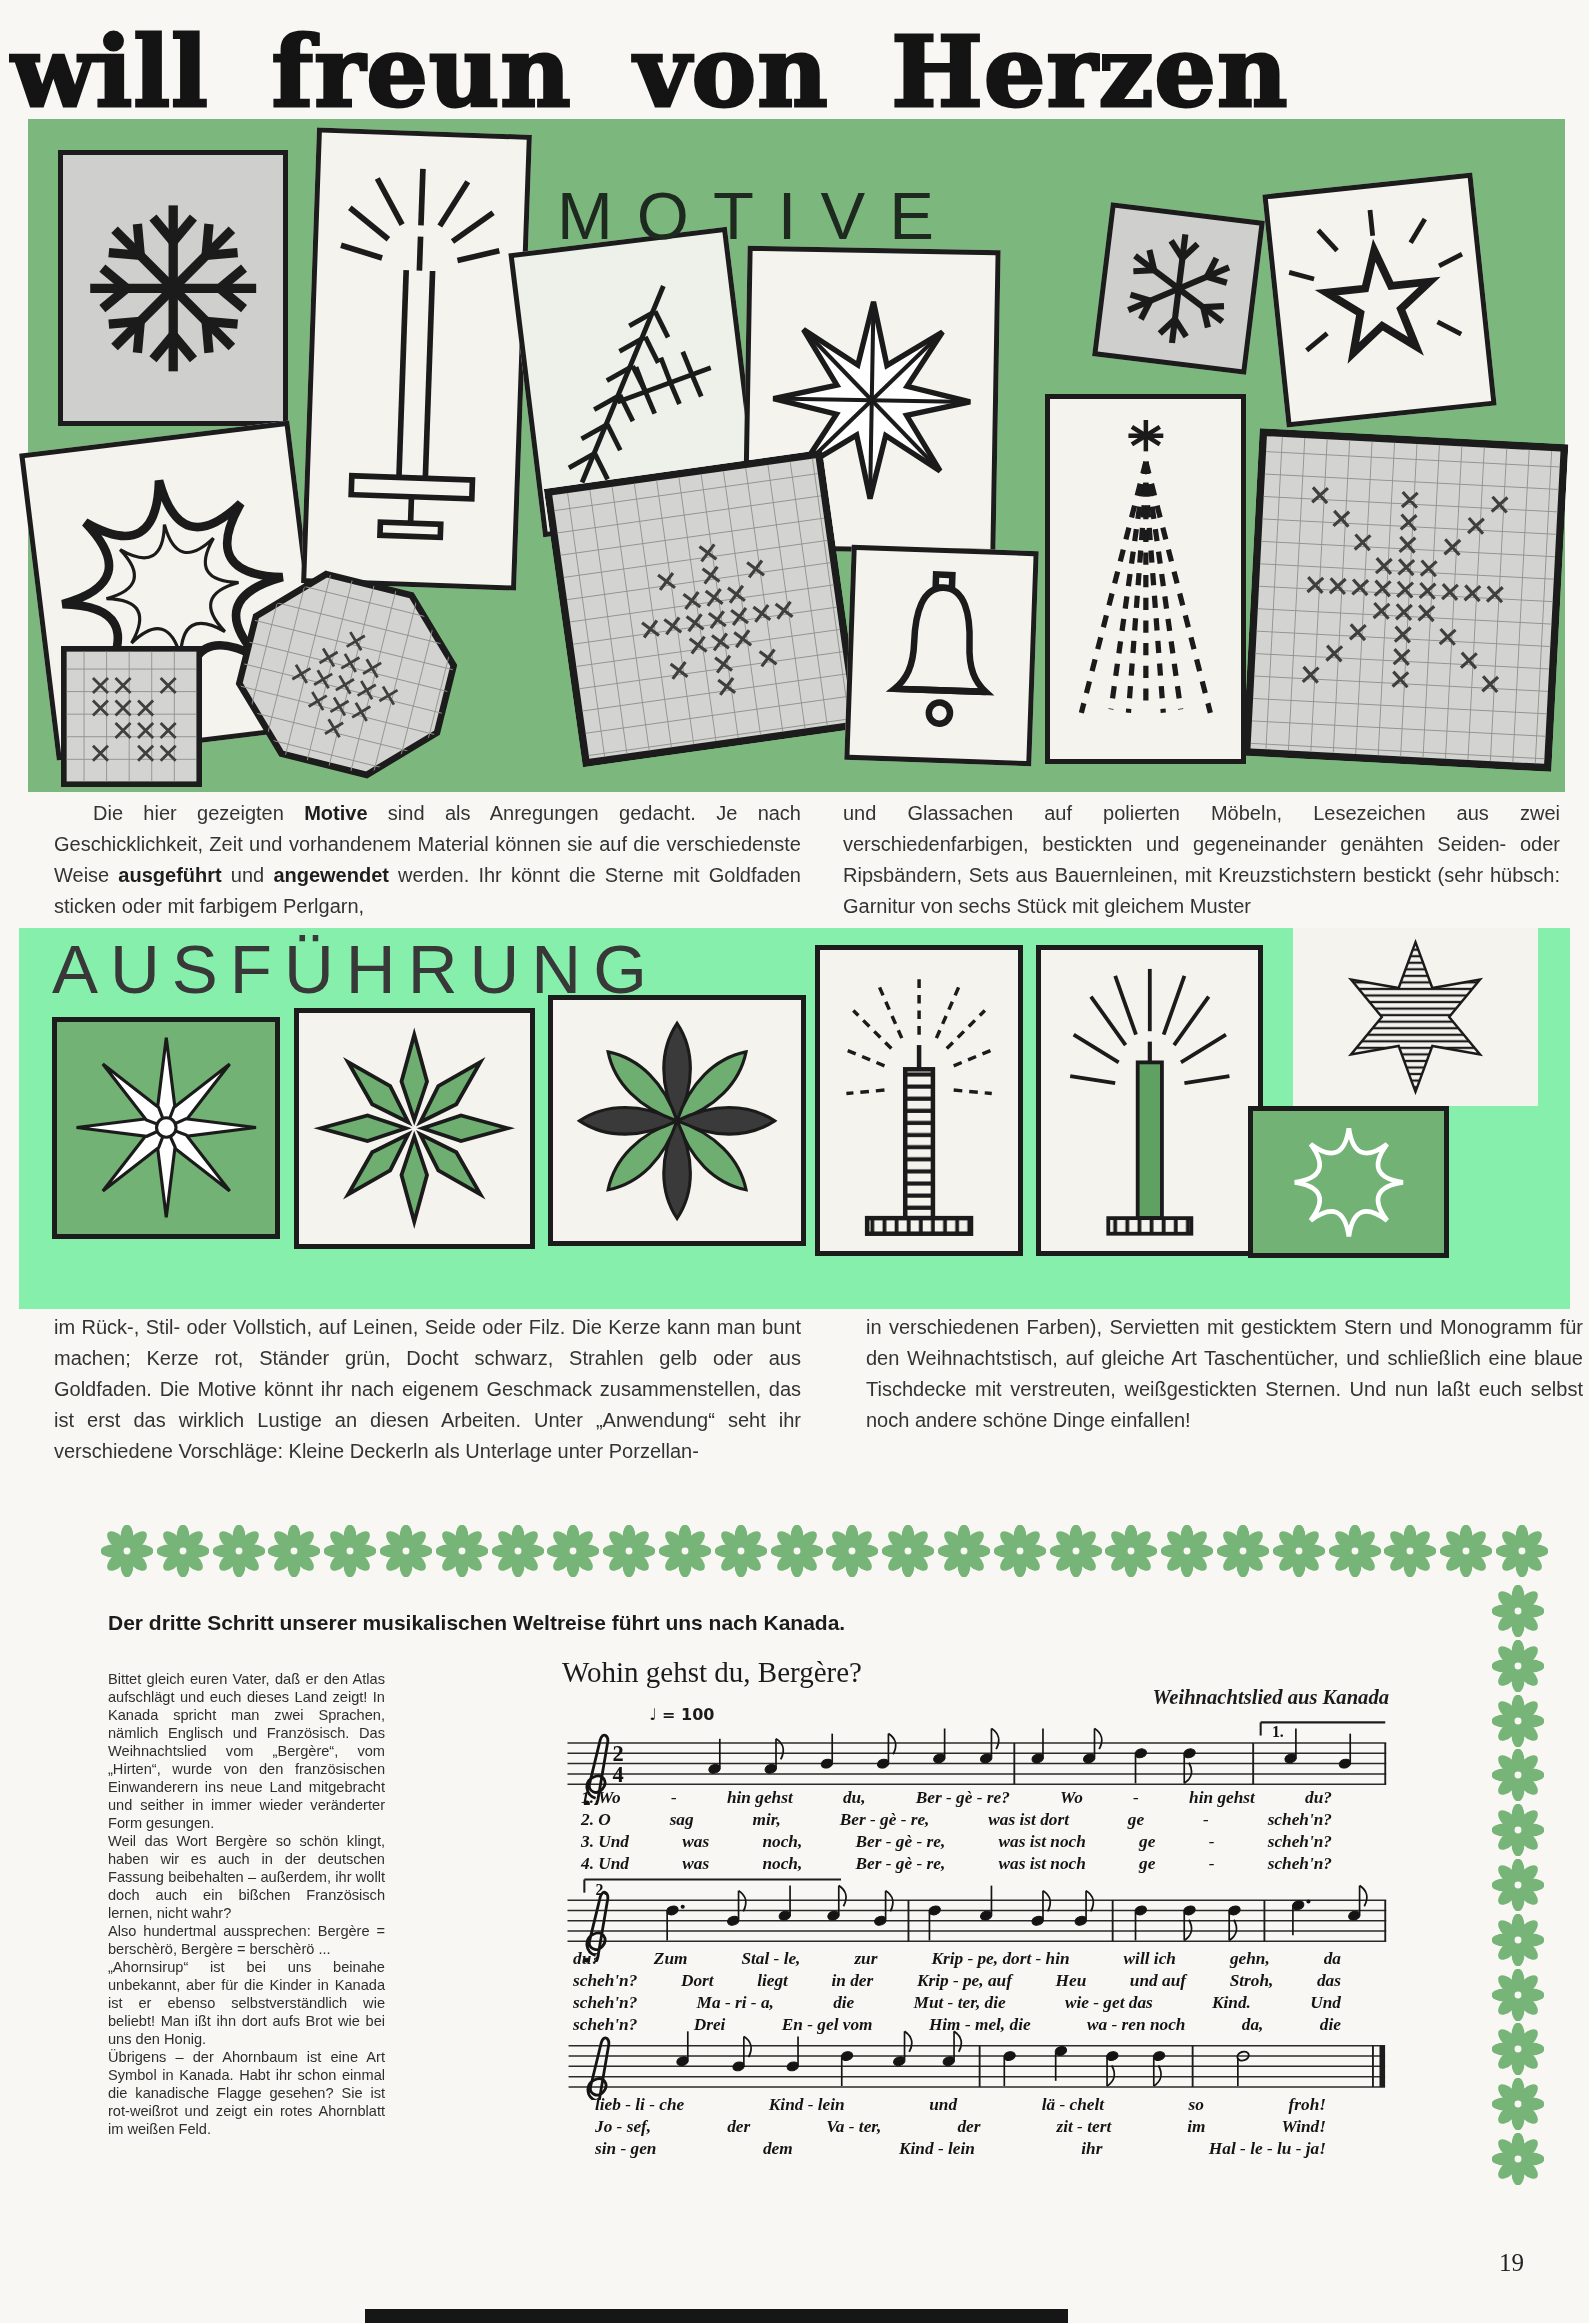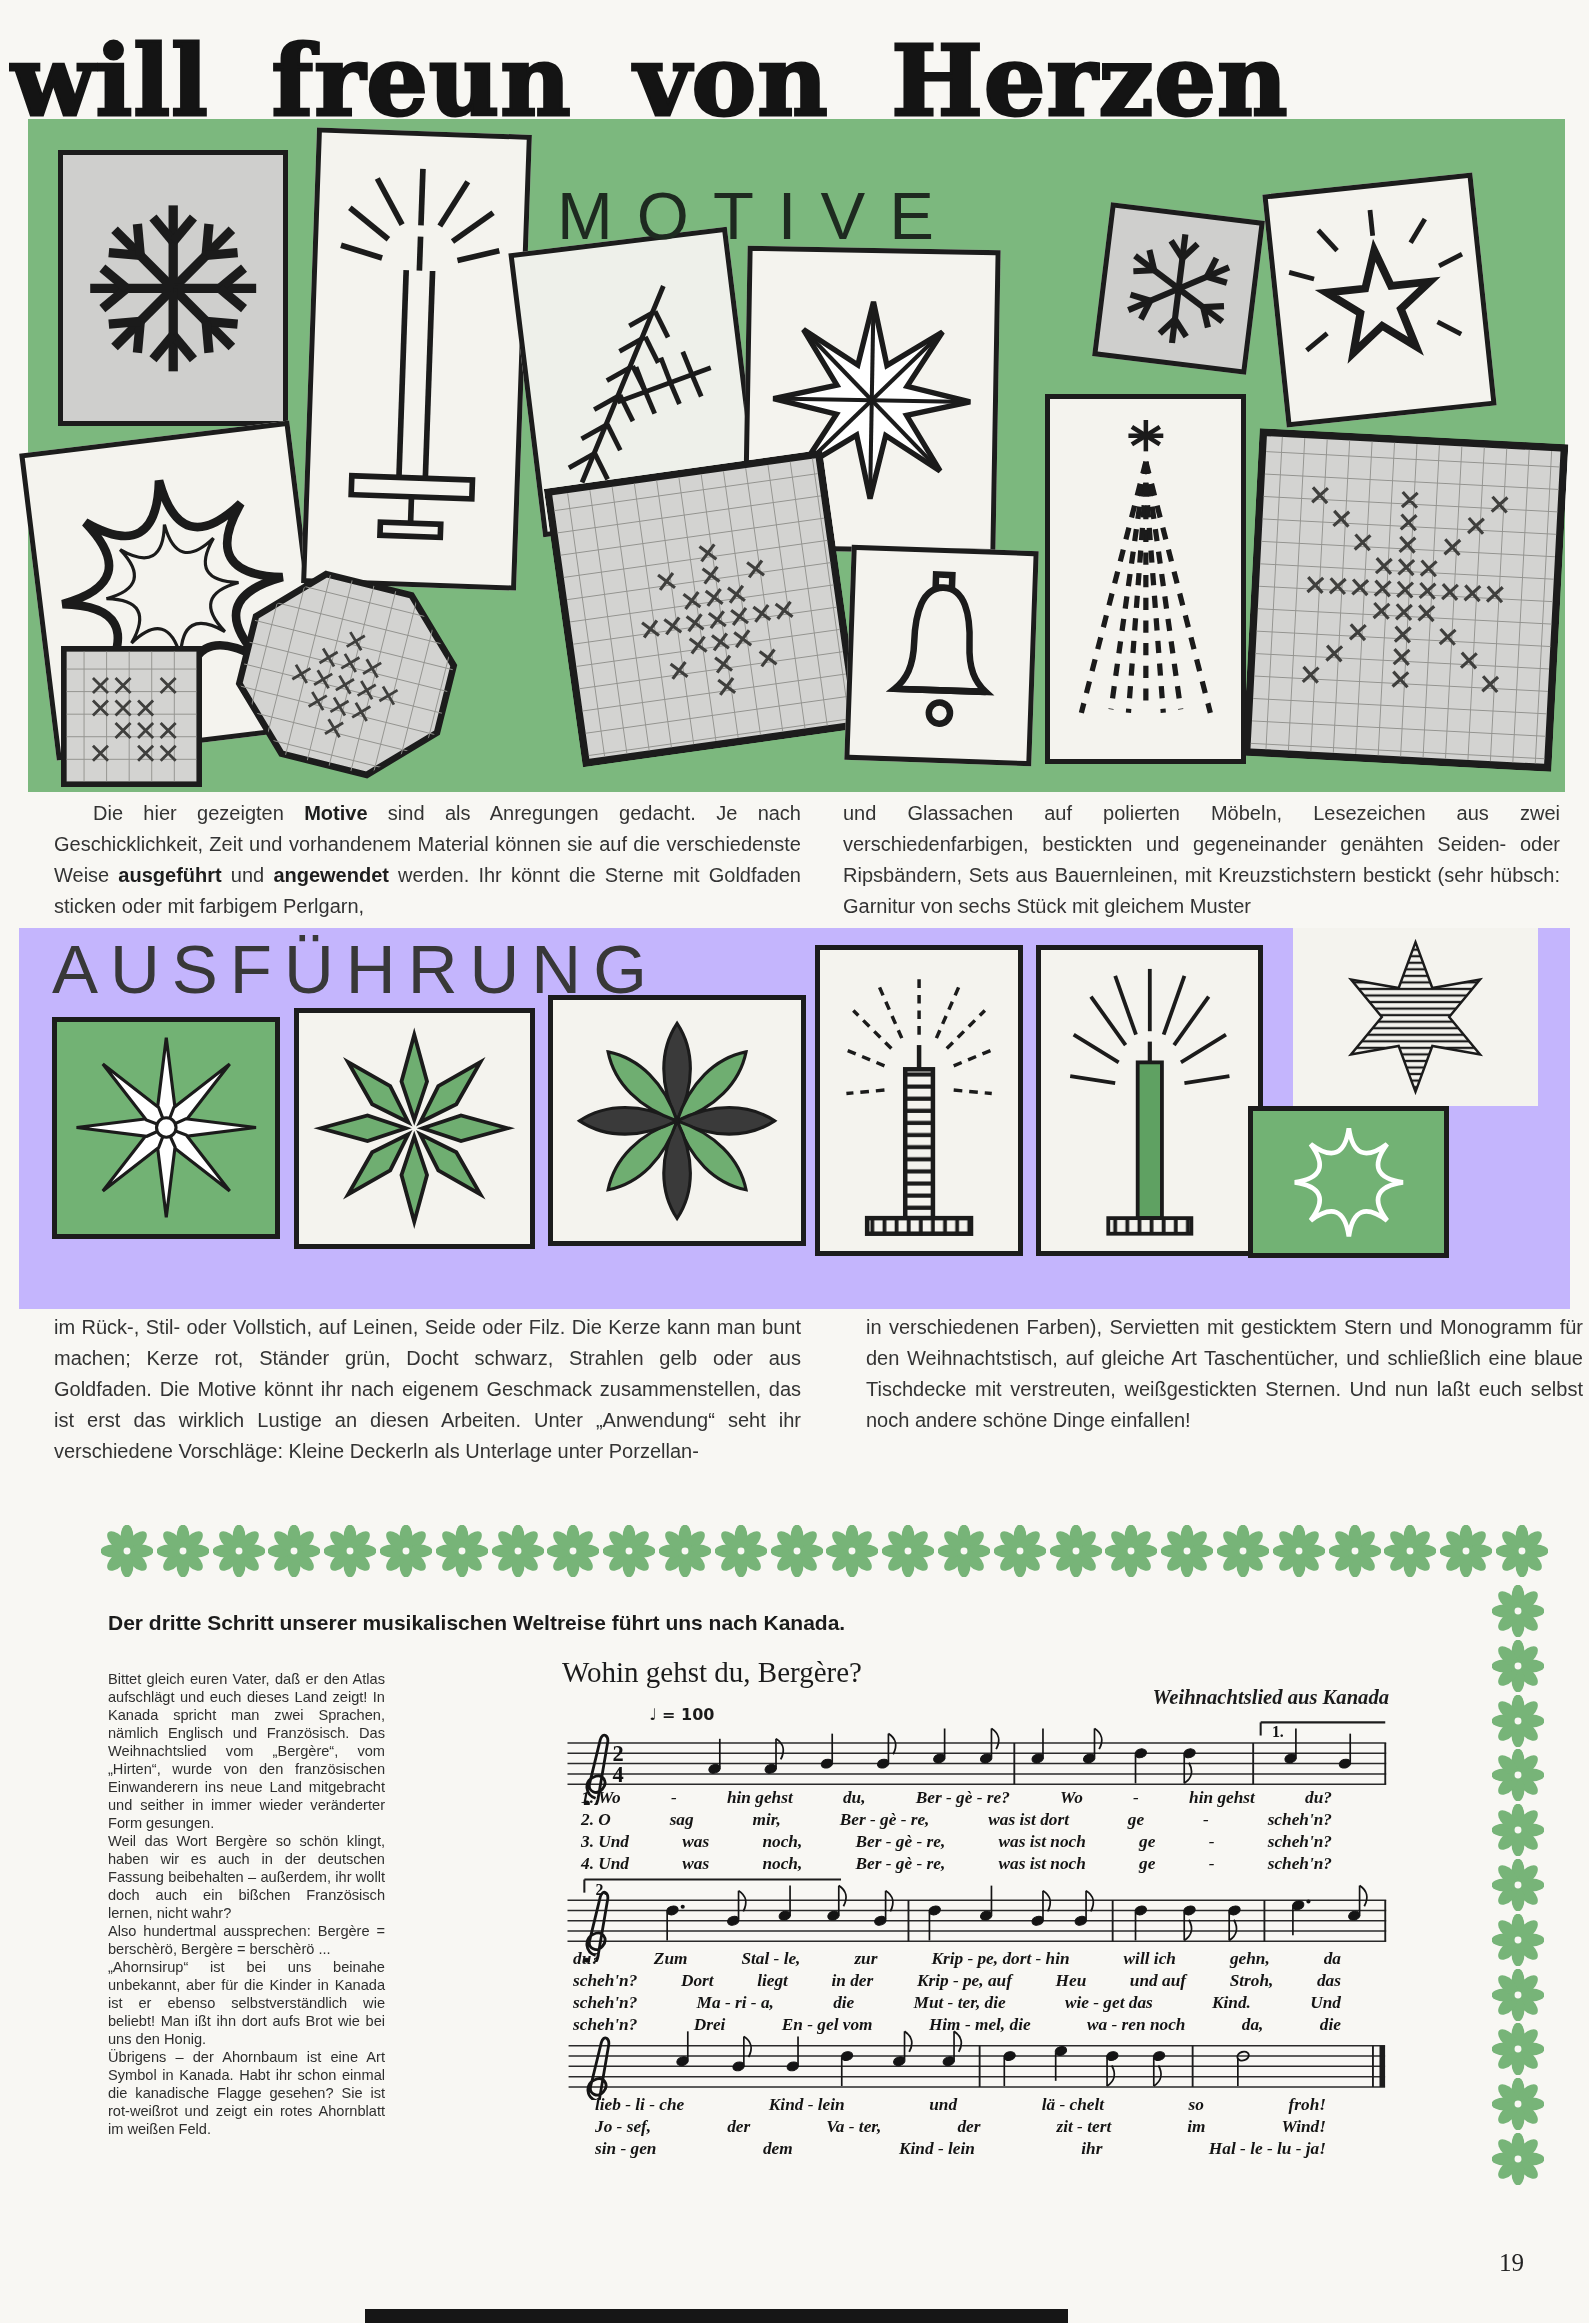--- a/index.html
+++ b/index.html
@@ -2,21 +2,21 @@
 <html style="font-size:15px"><head>
 <meta charset="utf-8">
 <style>
   html,body{margin:0;padding:0;background:#9a9a9a;}
   .page{position:relative;width:1589px;height:2324px;background:#f8f7f3;overflow:hidden;
         font-family:"Liberation Sans",sans-serif;color:#1f1f1f;}
   .abs{position:absolute;}
   .headline{font-family:"DejaVu Serif",serif;font-weight:bold;font-size:97px;letter-spacing:0.9px;
             word-spacing:28px;color:#141414;-webkit-text-stroke:2.8px #141414;white-space:nowrap;}
   .banner-green{background:#7cb87e;}
-  .banner-gray{background:#c4b5fd;}
+  .banner-gray{background:#86efac;}
   .banner-title{font-weight:400;color:#25302a;white-space:nowrap;}
   #motive-title{font-size:67px;letter-spacing:24px;color:#1e2a20;}
   #ausf-title{font-size:69px;letter-spacing:12px;color:#383838;}
   .card{position:absolute;border:5.6px solid #1c1c1c;display:flex;align-items:center;justify-content:center;
         box-sizing:border-box;background:#f4f3ee;}
   .card.gray{background:#cfcfcd;}
   .card.green{background:#72b274;}
   .card.noborder{border:none;}
   .motif{width:92%;height:92%;}
   .bodycol{position:absolute;text-align:justify;font-size:20px;line-height:31px;color:#333;}
@@ -68,21 +68,21 @@
         <rect width="7" height="10" fill="#f4f3ee"></rect>
         <line x1="2" y1="0" x2="2" y2="10" stroke="#1b1b1b" stroke-width="2.2"></line>
       </pattern>
       <pattern id="grid24" width="24" height="24" patternUnits="userSpaceOnUse">
         <path d="M24,0 L0,0 0,24" fill="none" stroke="#93938f" stroke-width="2"></path>
       </pattern>
       <path id="curvyStar" d="M50,4 Q55,38 82.5,17.5 Q62,45 96,50 Q62,55 82.5,82.5 Q55,62 50,96 Q45,62 17.5,82.5 Q38,55 4,50 Q38,45 17.5,17.5 Q45,38 50,4 Z"></path>
     </defs>
   </svg>
 
-  <div class="abs headline" style="left:11.2px;top:24px;">will freun von Herzen</div>
+  <div class="abs headline" style="left:11.2px;top:15px;">will freun von Herzen</div>
 
   <div class="abs banner-green" style="left:28px;top:119px;width:1537px;height:673px;">
 
     <div class="abs banner-title" id="motive-title" style="left:529px;top:58px;z-index:9;">MOTIVE</div>
 
     <div class="card gray" style="left:30px;top:31px;width:230px;height:276px;">
       <svg class="motif" viewBox="0 0 100 100">
         <use href="#snowArm"></use>
           <use href="#snowArm" transform="rotate(45 50 50)"></use>
         <use href="#snowArm" transform="rotate(90 50 50)"></use>

